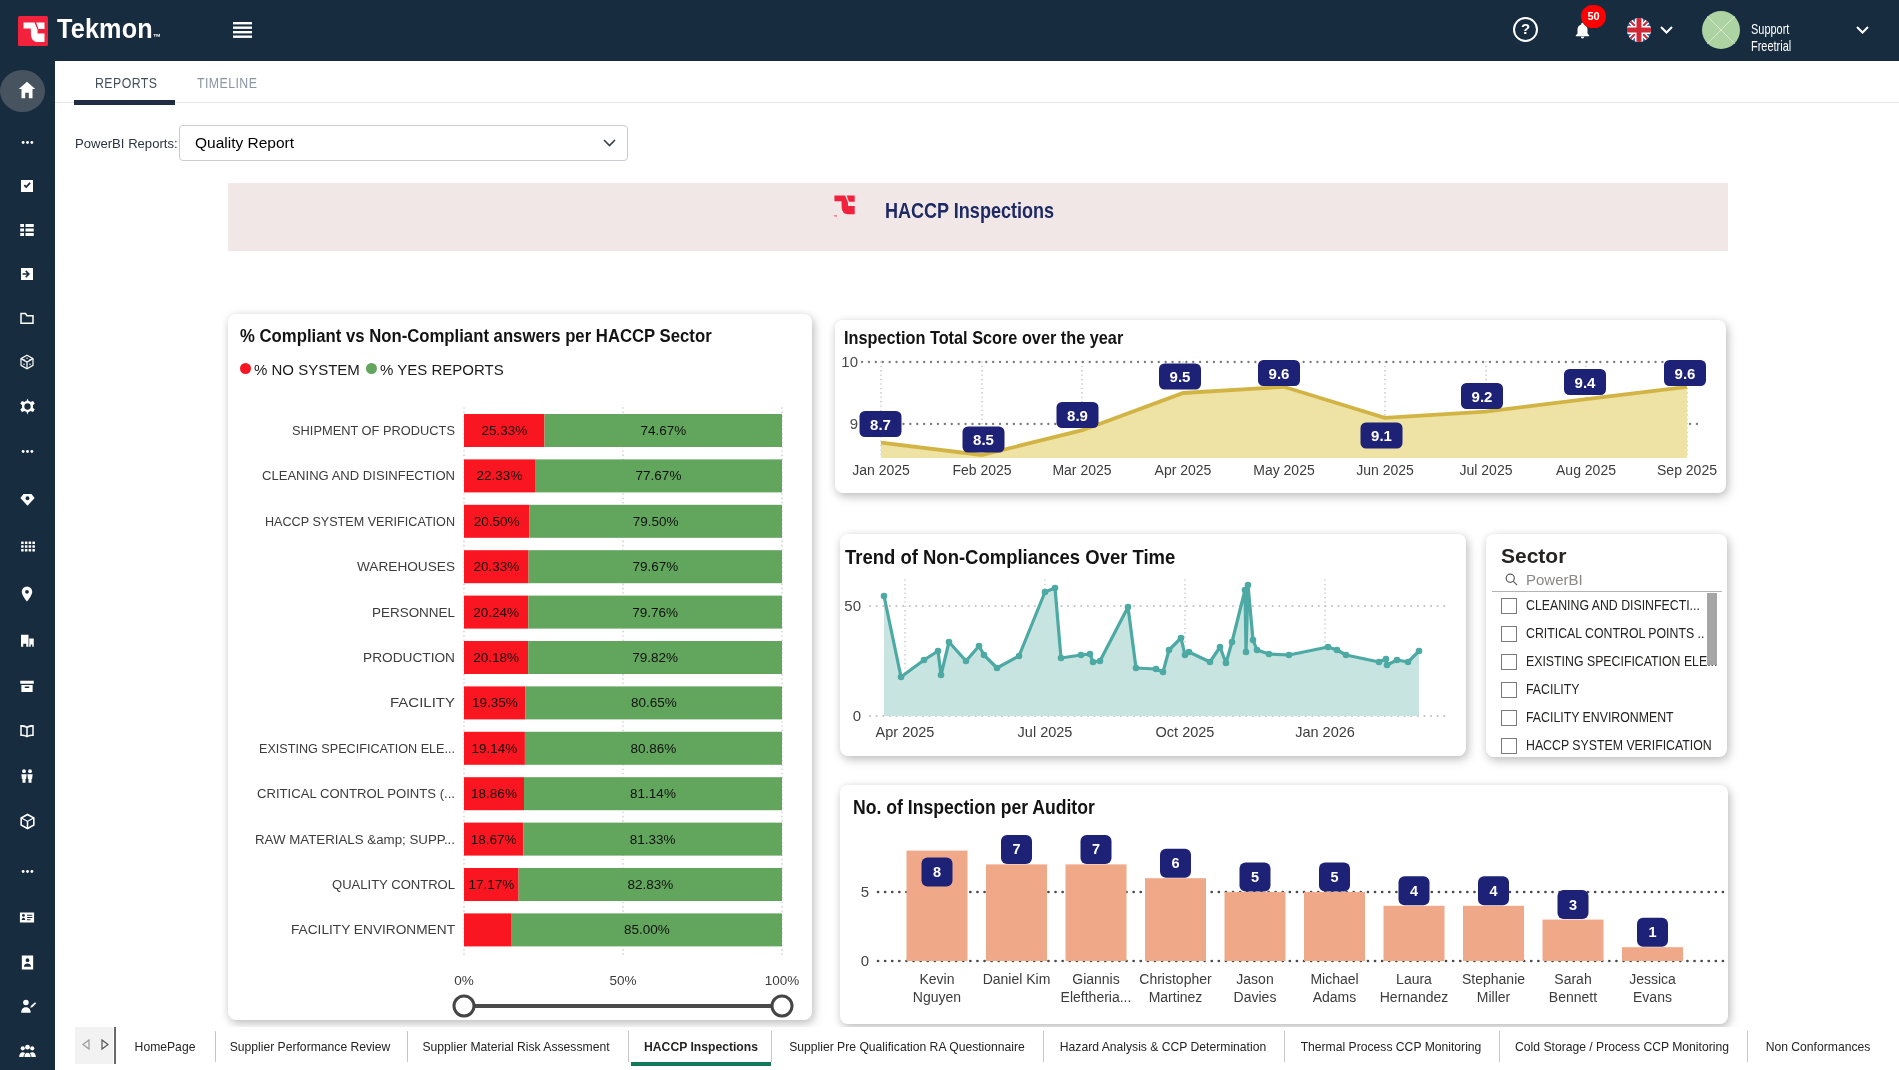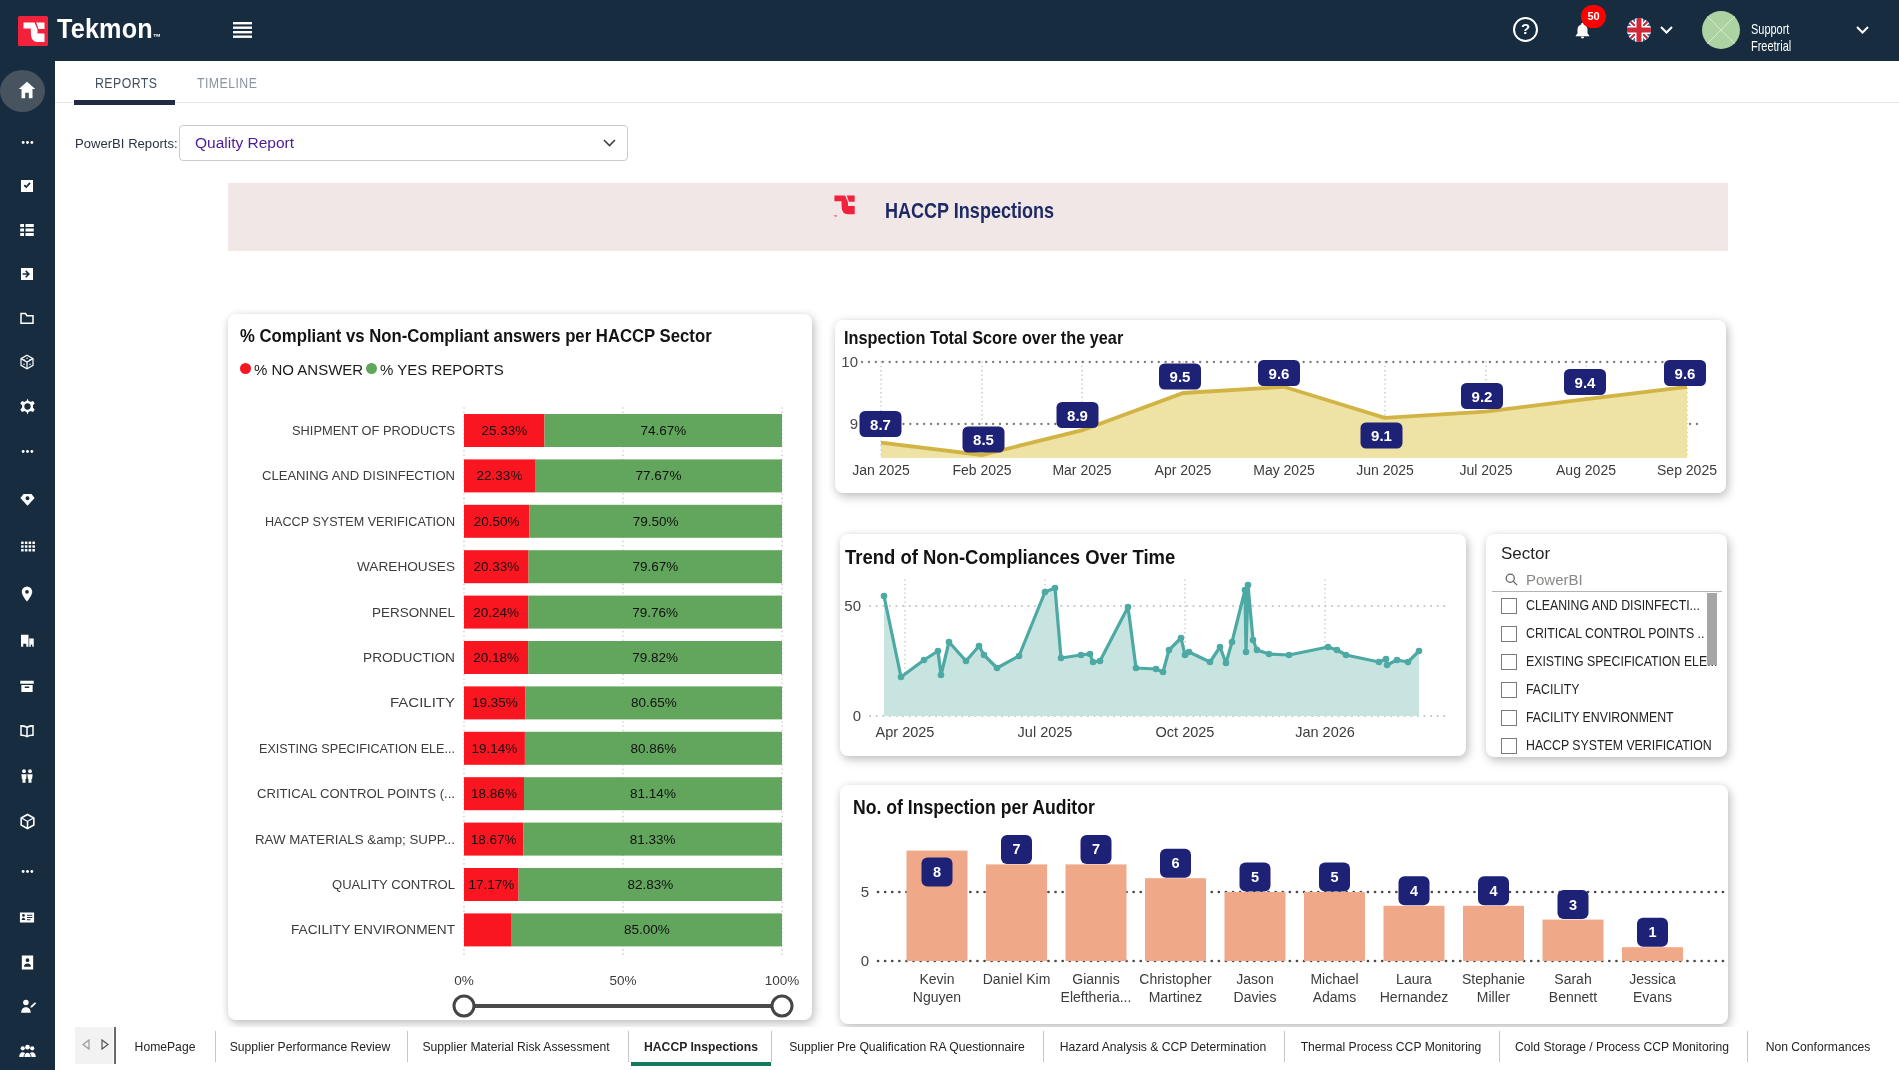--- a/index.html
+++ b/index.html
@@ -196,35 +196,35 @@
         <path d="M8 19 C8 15.5 9.8 13.5 12 13.5 C14.2 13.5 16 15.5 16 19 Z"></path>
       </g>
     </svg>
 <div class="abs" style="left:55px;top:61px;width:1844px;height:42px;background:#fff;border-bottom:1px solid #e7e7e7"></div>
 <div class="abs" style="left:95px;top:75px;font-size:14px;color:#45505f;letter-spacing:0.5px;font-weight:500;transform:scaleX(0.88);transform-origin:left top">REPORTS</div>
 <div class="abs" style="left:197px;top:75px;font-size:14px;color:#8b95a3;letter-spacing:0.5px;font-weight:500;transform:scaleX(0.88);transform-origin:left top">TIMELINE</div>
 <div class="abs" style="left:74px;top:100px;width:101px;height:4.5px;background:#1f2c44"></div>
 
 <div class="abs" style="left:75px;top:136px;font-size:13.5px;color:#2a3342;transform:scaleX(0.97);transform-origin:left top">PowerBI Reports:</div>
 <div class="abs" style="left:179px;top:125px;width:449px;height:36px;border:1px solid #c9cdd2;border-radius:4px;background:#fff"></div>
-<div class="abs" style="left:195px;top:134px;font-size:15.5px;color:#4c1d95">Quality Report</div>
+<div class="abs" style="left:195px;top:134px;font-size:15.5px;color:#000000">Quality Report</div>
 <svg style="left:603px;top:139px" width="13" height="8" viewBox="0 0 13 8">
       <path d="M1 1 L6.5 6.5 L12 1" stroke="#39404a" stroke-width="1.6" fill="none"></path>
     </svg>
 <div class="abs" style="left:228px;top:183px;width:1500px;height:68px;background:#f2e7e7"></div>
 <svg style="left:832px;top:192px" width="29" height="29" viewBox="0 0 30 30">
  <path d="M2.5 3.5 H13.5 L16.5 10.5 V14.5 H23.5 V23 H16.5 Q10.5 23 10 16 L9.8 9.5 H2.5 Z" fill="#f3223c"></path>
  <path d="M15.2 3.5 H23.5 V10 H17.5 Z" fill="#f3223c"></path>
  <text x="1" y="27" font-size="4.5" fill="#f3223c">™</text>
 </svg>
 <div class="abs" style="left:885px;top:198px;font-size:22px;font-weight:bold;color:#1e2a63;transform:scaleX(0.82);transform-origin:left top">HACCP Inspections</div>
 <div class="card" style="left:228px;top:314px;width:584px;height:706px"></div>
 <div class="ctitle" style="left:240px;top:325px;font-size:19px">% Compliant vs Non-Compliant answers per HACCP Sector</div>
 <div class="abs" style="left:240px;top:363px;width:11px;height:11px;border-radius:50%;background:#f91621"></div>
-<div class="abs" style="left:254px;top:361px;font-size:15px;color:#1a1a1a">% NO ANSWER</div>
+<div class="abs" style="left:254px;top:361px;font-size:15px;color:#1a1a1a">% NO SYSTEM</div>
 <div class="abs" style="left:366px;top:363px;width:11px;height:11px;border-radius:50%;background:#62a55c"></div>
 <div class="abs" style="left:380px;top:361px;font-size:15px;color:#1a1a1a">% YES REPORTS</div>
 <svg style="left:228px;top:314px" width="584" height="706" viewBox="228 314 584 706">
       <line x1="464" y1="408" x2="464" y2="958" stroke="#c9c9c9" stroke-width="1.5" stroke-dasharray="0.1,4.2" stroke-linecap="round"></line>
       <line x1="623.0" y1="408" x2="623.0" y2="958" stroke="#c9c9c9" stroke-width="1.5" stroke-dasharray="0.1,4.2" stroke-linecap="round"></line>
       <line x1="782" y1="408" x2="782" y2="958" stroke="#c9c9c9" stroke-width="1.5" stroke-dasharray="0.1,4.2" stroke-linecap="round"></line>
       <rect x="464" y="414.0" width="80.5" height="33" fill="#f91621"></rect>
       <rect x="544.5" y="414.0" width="237.5" height="33" fill="#62a55c"></rect>
       <text x="455" y="435.0" font-size="13.5" fill="#3c3c3c" text-anchor="end" textLength="163" lengthAdjust="spacingAndGlyphs">SHIPMENT OF PRODUCTS</text>
       <text x="504.3" y="435.0" font-size="13.5" fill="#111" text-anchor="middle">25.33%</text>
@@ -394,21 +394,21 @@
       <circle cx="1379" cy="662" r="3.3" fill="#4da9a3"></circle>
       <circle cx="1386" cy="659" r="3.3" fill="#4da9a3"></circle>
       <circle cx="1387" cy="665" r="3.3" fill="#4da9a3"></circle>
       <circle cx="1397" cy="660" r="3.3" fill="#4da9a3"></circle>
       <circle cx="1408" cy="662" r="3.3" fill="#4da9a3"></circle>
       <circle cx="1419" cy="651" r="3.3" fill="#4da9a3"></circle>
       <text x="861" y="611" font-size="15" fill="#454545" text-anchor="end">50</text>
       <text x="861" y="721" font-size="15" fill="#454545" text-anchor="end">0</text>
     </svg>
 <div class="card" style="left:1486px;top:534px;width:241px;height:223px;overflow:hidden">
-<div style="position:absolute;left:15px;top:10px;font-size:17px;font-weight:normal;color:#252423">Sector</div>
+<div style="position:absolute;left:15px;top:10px;font-size:21px;font-weight:bold;color:#252423">Sector</div>
 <svg style="left:18px;top:38px" width="15" height="15" viewBox="0 0 24 24">
         <circle cx="10" cy="10" r="6.5" fill="none" stroke="#605e5c" stroke-width="2"></circle>
         <line x1="15" y1="15" x2="21" y2="21" stroke="#605e5c" stroke-width="2"></line>
       </svg>
 <div style="position:absolute;left:40px;top:37px;font-size:15px;color:#8a8886">PowerBI</div>
 <div style="position:absolute;left:6px;top:57px;width:230px;height:1px;background:#b3b3b3"></div>
 <div style="position:absolute;left:15px;top:64px;width:16px;height:16px;border:1px solid #7a7a7a;background:#fff"></div>
 <div style="position:absolute;left:40px;top:63px;font-size:14px;color:#252423;white-space:nowrap;transform:scaleX(0.88);transform-origin:left top">CLEANING AND DISINFECTI...</div>
 <div style="position:absolute;left:15px;top:92px;width:16px;height:16px;border:1px solid #7a7a7a;background:#fff"></div>
 <div style="position:absolute;left:40px;top:91px;font-size:14px;color:#252423;white-space:nowrap;transform:scaleX(0.88);transform-origin:left top">CRITICAL CONTROL POINTS ..</div>

